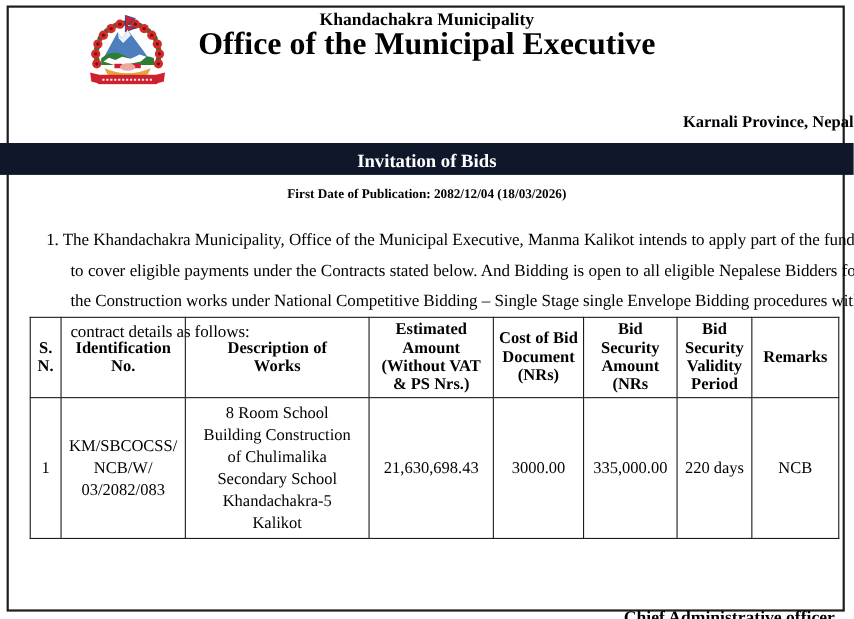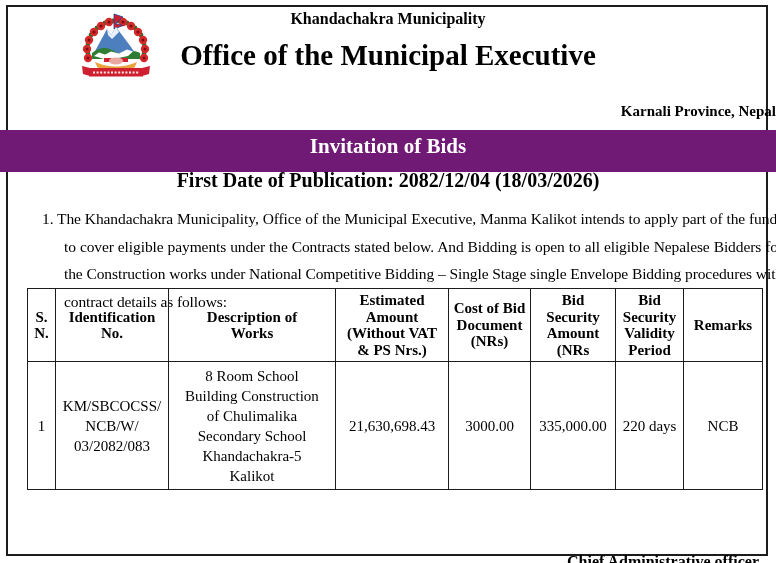--- a/index.html
+++ b/index.html
@@ -17,41 +17,41 @@
     border: 2px solid #1c1c1c;
     box-sizing: border-box;
   }
   
   .logo-wrap { position: absolute; left: 78px; top: 12px; width: 76px; height: 76px; }
   .title-1 {
     position: absolute; top: 10px; left: 0; right: 0;
     text-align: center; font-size: 16px; font-weight: bold; margin: 0;
   }
   .title-2 {
-    position: absolute; top: 39px; left: 0; right: 0;
+    position: absolute; top: 24px; left: 0; right: 0;
     text-align: center; font-size: 29px; font-weight: bold; margin: 0;
   }
   .addr-1 {
     position: absolute; top: 79px; left: 0; right: 0;
     text-align: center; font-size: 15px; font-weight: bold;
   }
   .addr-2 {
     position: absolute; top: 103px; left: 0; right: 0;
     text-align: right; font-size: 15px; font-weight: bold;
   }
   
   .banner {
-    position: absolute; top: 130px; left: 0; width: 776px; height: 42px;
-    background: #701a75; color: #ffffff;
-    text-align: center; font-weight: bold; font-size: 21px; line-height: 33px;
+    position: absolute; top: 130px; left: 0; width: 776px; height: 29px;
+    background: #0f172a; color: #ffffff;
+    text-align: center; font-weight: bold; font-size: 17px; line-height: 33px;
     z-index: 3;
   }
   .pubdate {
     position: absolute; top: 169px; left: 0; right: 0;
-    text-align: center; font-weight: bold; font-size: 20px;
+    text-align: center; font-weight: bold; font-size: 12px;
   }
   
   .para {
     position: absolute; left: 30px; width: 719px;
     font-size: 15.5px; letter-spacing: -0.1px;
     margin: 12px; padding-left: 22px; text-indent: -22px;
   }
   .para-1 { top: 193px; line-height: 27.5px; text-align: justify; }
   .para-2 { top: 492px; line-height: 26px; text-align: left; }
   .url-link { color: #000; text-decoration: underline; cursor: pointer; }

